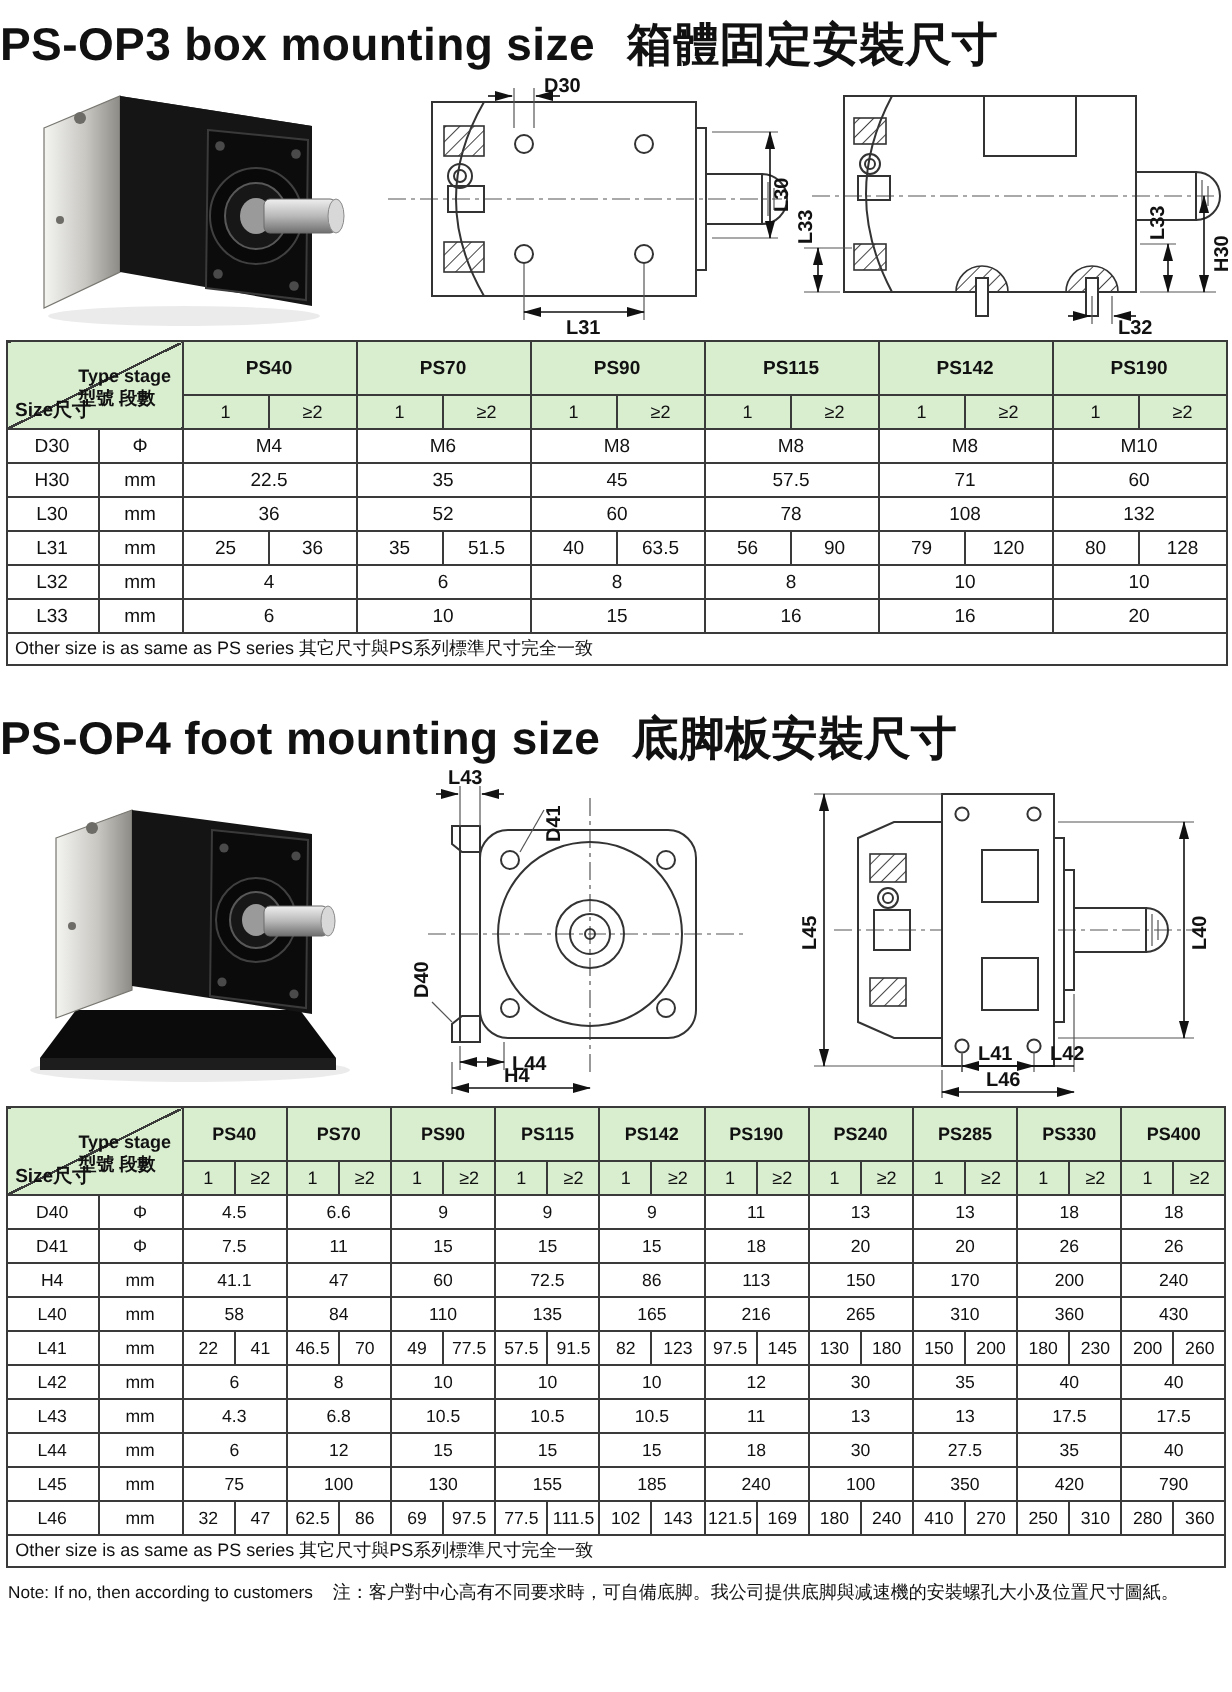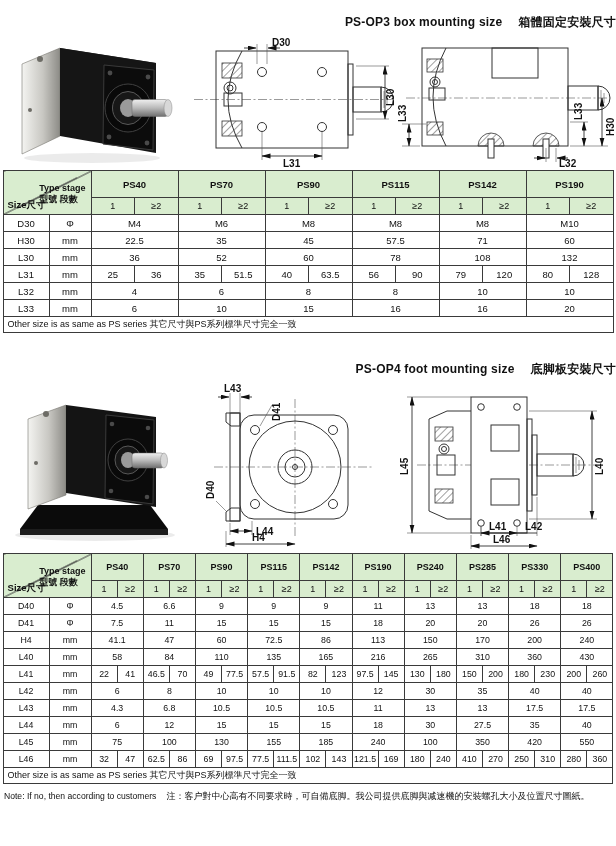--- a/index.html
+++ b/index.html
@@ -1,18 +1,18 @@
 <!DOCTYPE html>
 <html style="--grn: #d9edcf;"><head>
 <meta charset="utf-8">
 <style>
   html,body{margin:0;padding:0;background:#fff;}
   body{width:616px;height:846px;font-family:"Liberation Sans",sans-serif;color:#111;overflow:hidden;}
   .page{width:616px;height:846px;position:relative;padding-top:10px;box-sizing:border-box;}
-  .title{text-align:right;font-size:12px;font-weight:bold;letter-spacing:.2px;height:24px;line-height:24px;}
+  .title{text-align:left;font-size:23px;font-weight:bold;letter-spacing:.2px;height:24px;line-height:24px;}
   .title .zh{margin-left:16px;}
   .drawrow{display:flex;align-items:flex-start;justify-content:flex-start;margin:2px 0 2px 0;}
   svg{display:block;}
   
   .ln{fill:none;stroke:#333;stroke-width:1;}
   .lw{fill:#fff;stroke:#333;stroke-width:1;}
   .thin{fill:none;stroke:#555;stroke-width:.6;}
   .cl{fill:none;stroke:#555;stroke-width:.6;stroke-dasharray:9 2.5 2 2.5;}
   .dim{fill:none;stroke:#111;stroke-width:.8;}
   .hat{fill:url(#hat);stroke:#333;stroke-width:.8;}
@@ -589,21 +589,21 @@
           <td>mm</td>
           <td colspan="2">75</td>
           <td colspan="2">100</td>
           <td colspan="2">130</td>
           <td colspan="2">155</td>
           <td colspan="2">185</td>
           <td colspan="2">240</td>
           <td colspan="2">100</td>
           <td colspan="2">350</td>
           <td colspan="2">420</td>
-          <td colspan="2">550</td>
+          <td colspan="2">790</td>
         </tr>
         <tr>
           <td>L46</td>
           <td>mm</td>
           <td>32</td>
           <td>47</td>
           <td>62.5</td>
           <td>86</td>
           <td>69</td>
           <td>97.5</td>

